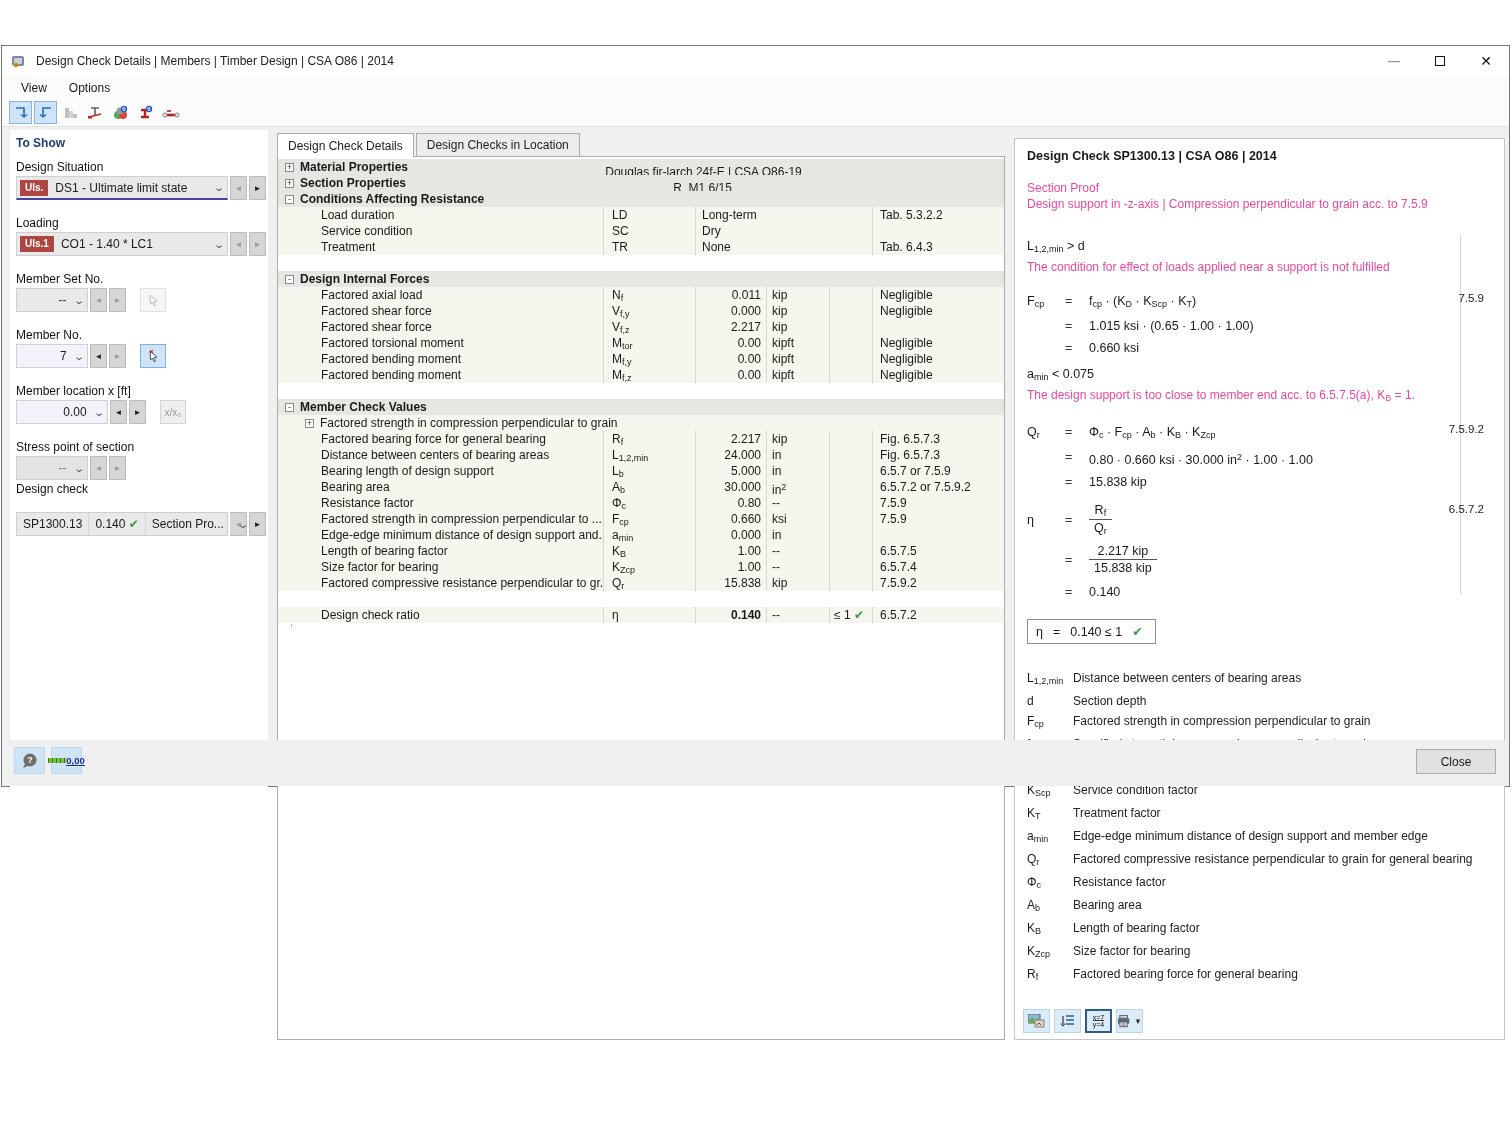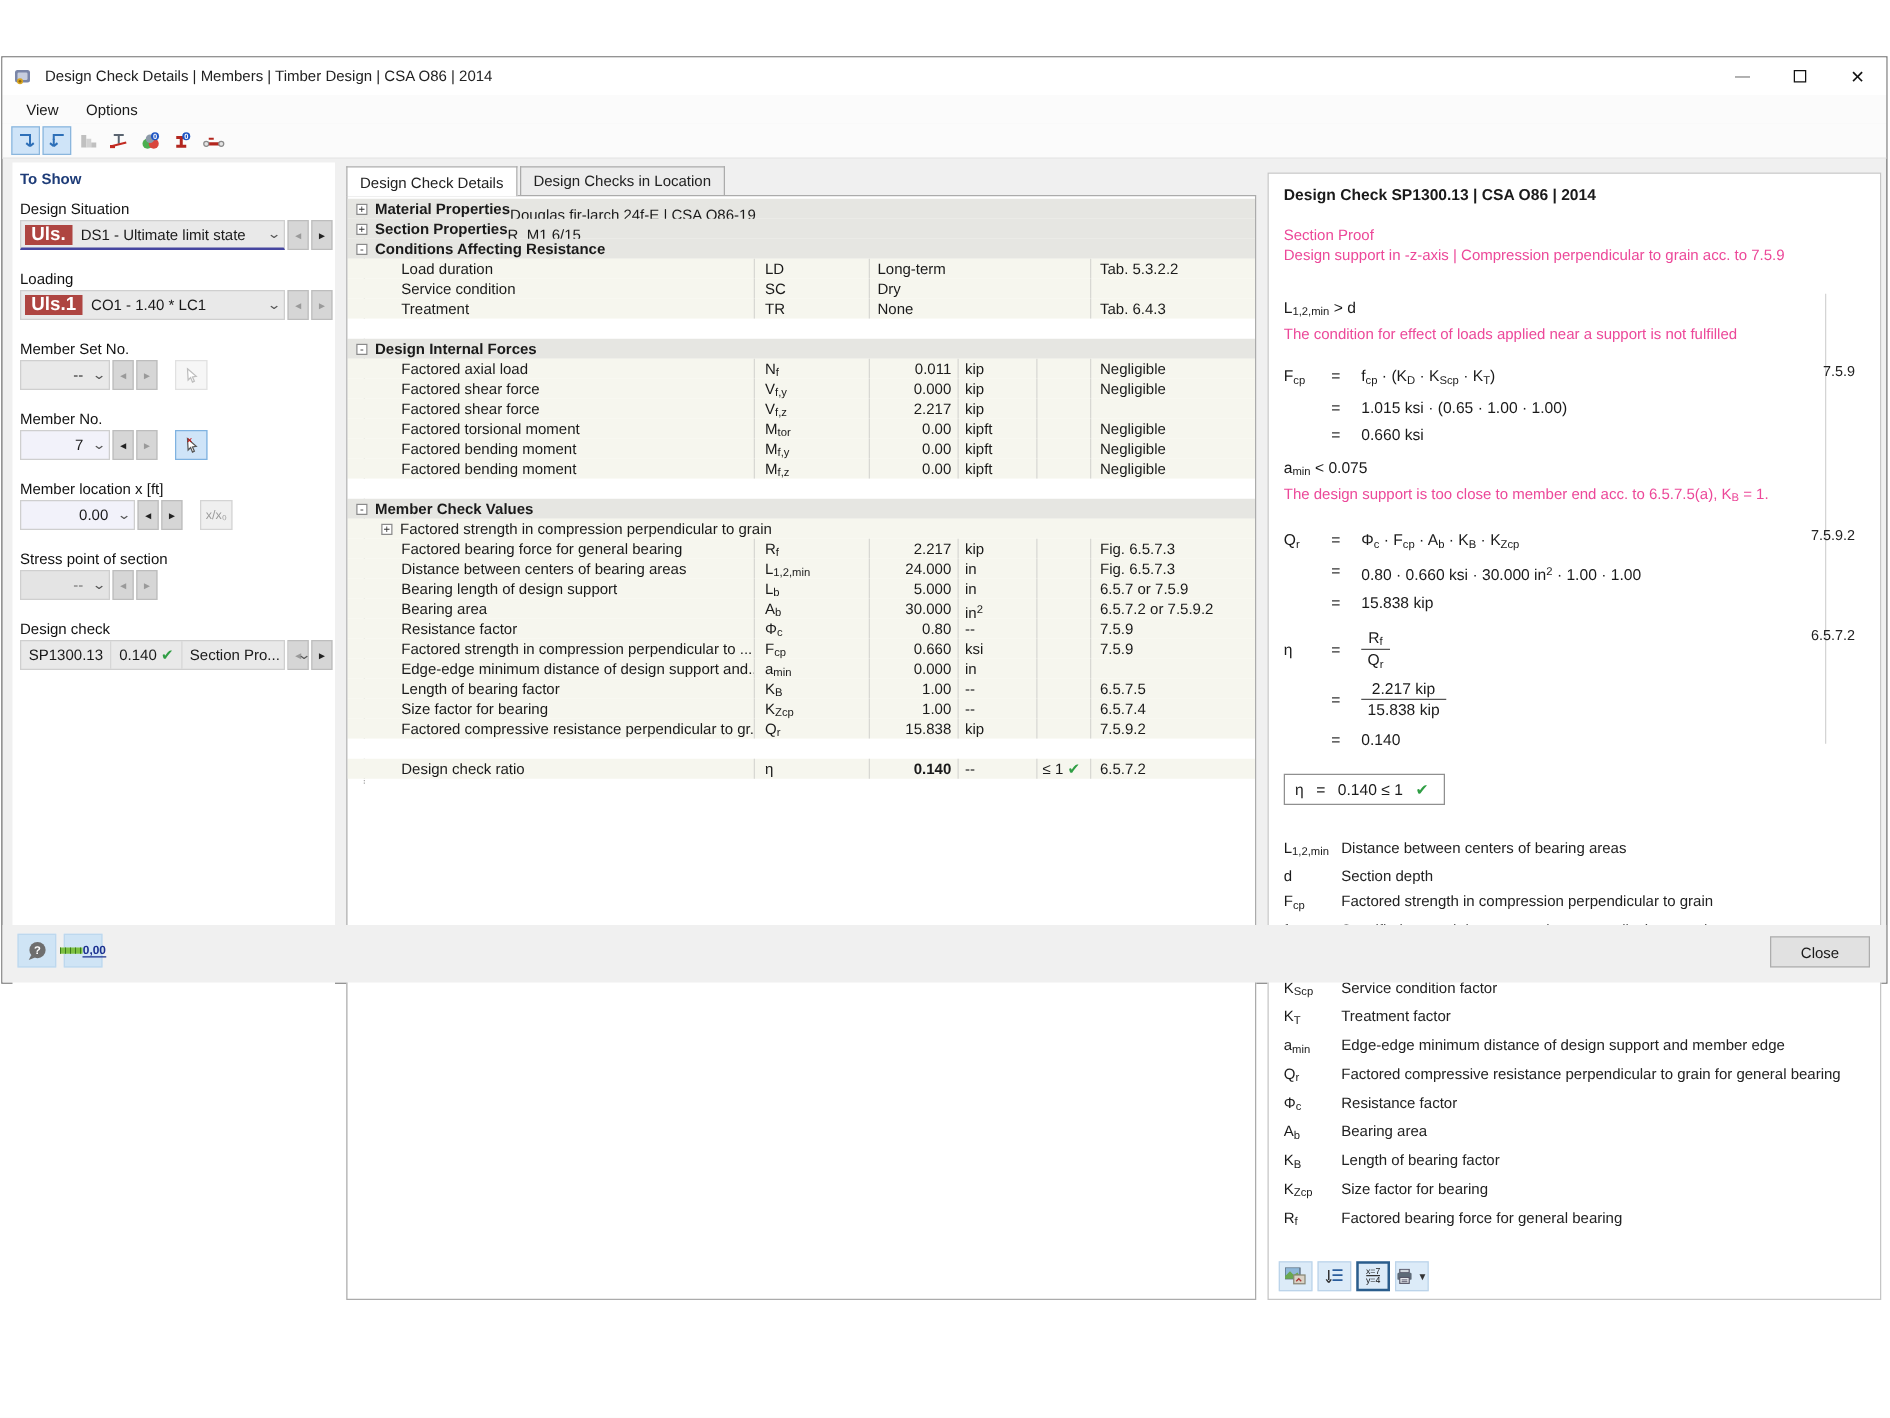--- a/index.html
+++ b/index.html
@@ -32,21 +32,21 @@
   .tbtn svg { display:block; }
 
   
   .panel-left { position:absolute; left:8px; top:84px; width:258px; height:910px; background:#ffffff; font-size:12px; }
   .lp-head { position:absolute; left:6px; top:6px; font-weight:bold; color:#1e3c78; }
   .lp-label { position:absolute; left:6px; font-size:12px; color:#111; }
   .combo-row { position:absolute; left:6px; display:flex; height:24px; }
   .combo { background:#e9e9e9; border:1px solid #cfcfcf; display:flex; align-items:center;
            height:24px; padding:0 4px 0 3px; position:relative; }
   .combo.focus { border-bottom:2px solid #4646a0; }
-  .combo .badge { background:#ae4541; color:#fff; font-size:15px; font-weight:bold;
+  .combo .badge { background:#ae4541; color:#fff; font-size:10px; font-weight:bold;
                   padding:2px 5px; margin-right:7px; line-height:12px; }
   .combo .ctext { flex:1; white-space:nowrap; overflow:hidden; }
   .chev { color:#555; font-size:10px; margin-left:8px; transform:scaleX(1.4); }
   .spin { width:17px; height:24px; background:#d6d6d6; border:1px solid #bdbdbd; margin-left:2px;
           display:flex; align-items:center; justify-content:center; font-size:8px; color:#222; }
   .spin.dis { color:#9a9a9a; }
   .sqbtn { width:26px; height:24px; border:1px solid #c9c9c9; background:#efefef; margin-left:14px;
            display:flex; align-items:center; justify-content:center; }
   .sqbtn.active { background:#cfe4f8; border-color:#7fb2e0; }
   .sqbtn.dis { opacity:.55; }
@@ -67,21 +67,21 @@
                border:1px solid #ababab; padding-top:2px; overflow:hidden; }
   .treeline { position:absolute; left:13px; top:4px; height:466px; border-left:1px dotted #a8a8a8; z-index:1; }
   .trow { display:flex; height:16px; line-height:16px; font-size:12px; position:relative; z-index:2; }
   .trow.gap { height:16px; background:#fff; }
   .trow.group { background:#e6e6e2; align-items:center; }
   .expbox { width:9px; height:9px; border:1px solid #8a8a8a; background:#fff; font-size:9px; line-height:7px;
             text-align:center; display:inline-block; margin:0 6px 0 7px; color:#333; flex:none; }
   .expbox.sub { margin-left:27px; }
   .glabel { font-weight:bold; white-space:nowrap; }
   .glabel.sub { font-weight:normal; }
-  .gright { flex:1; text-align:left; padding-right:5px; white-space:nowrap;margin-top:10px; }
+  .gright { flex:1; text-align:center; padding-right:5px; white-space:nowrap;margin-top:10px; }
   .trow.subgroup { background:#f6f6ee; align-items:center; }
   .trow.data { background:#f6f6ee; }
   .c { display:block; white-space:nowrap; overflow:hidden; }
   .c.desc { flex:0 0 325px; padding-left:43px; }
   .c.sym  { flex:0 0 92px;  padding-left:8px;  border-left:1px solid #d8d8d3; }
   .c.val  { flex:0 0 71px;  padding-right:5px; text-align:right; border-left:1px solid #d8d8d3; }
   .c.val.b { font-weight:bold; }
   .c.unit { flex:0 0 63px;  padding-left:5px;  border-left:1px solid #d8d8d3; }
   .c.crit { flex:0 0 43px;  padding-left:4px;  border-left:1px solid #d8d8d3; }
   .c.ref  { flex:1;         padding-left:7px;  border-left:1px solid #d8d8d3; }
@@ -283,21 +283,21 @@
       <div class="lp-label" style="top:310px">Stress point of section</div>
       <div class="combo-row" style="top:326px">
         <div class="combo small gray" style="background:#e4e4e4">
           <span class="ctext" style="text-align:right;color:#777">--</span>
           <span class="chev">⌄</span>
         </div>
         <span class="spin dis">◄</span>
         <span class="spin dis">►</span>
       </div>
 
-      <div class="lp-label" style="top:366px">Design check</div>
+      <div class="lp-label" style="top:352px">Design check</div>
       <div class="combo-row" style="top:382px">
         <div class="combo" style="width:212px; padding:0 4px 0 0">
           <span class="dc-seg">SP1300.13</span>
           <span class="dc-seg"><span>0.140</span>&nbsp;<span class="chk">✔</span></span>
           <span class="dc-seg">Section Pro...</span>
           <span class="chev">⌄</span>
         </div>
         <span class="spin dis">◄</span>
         <span class="spin">►</span>
       </div>

